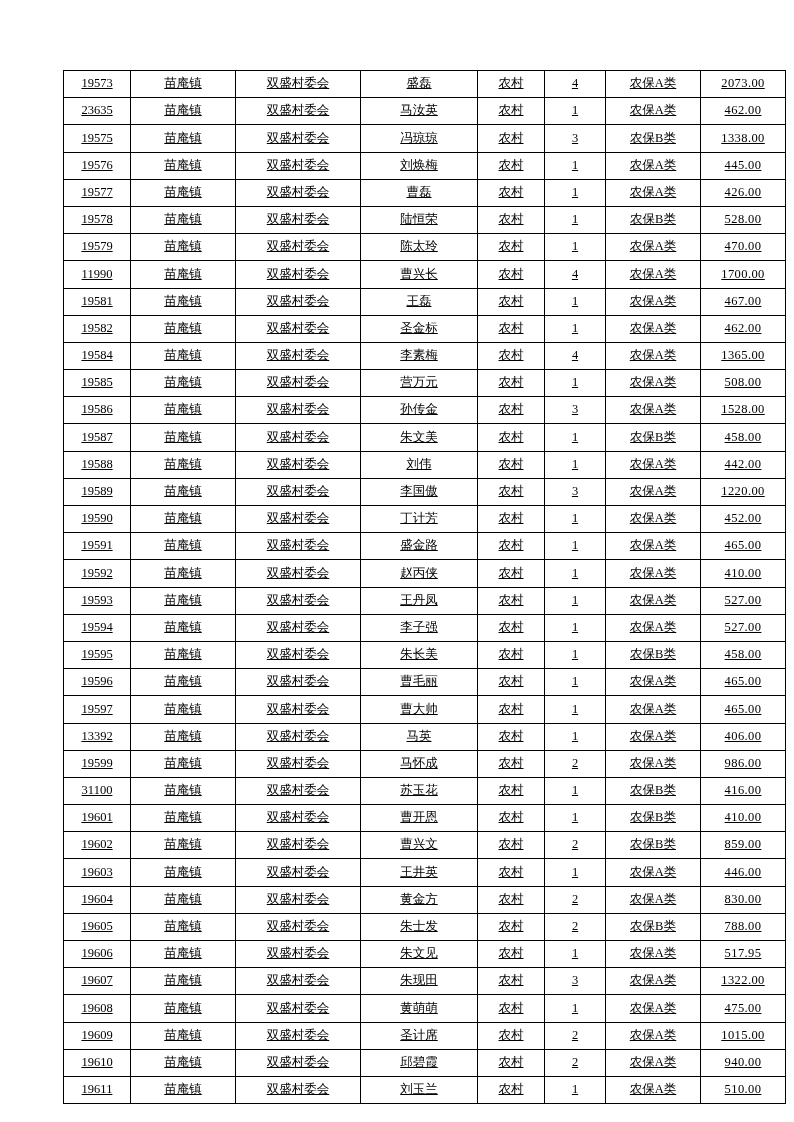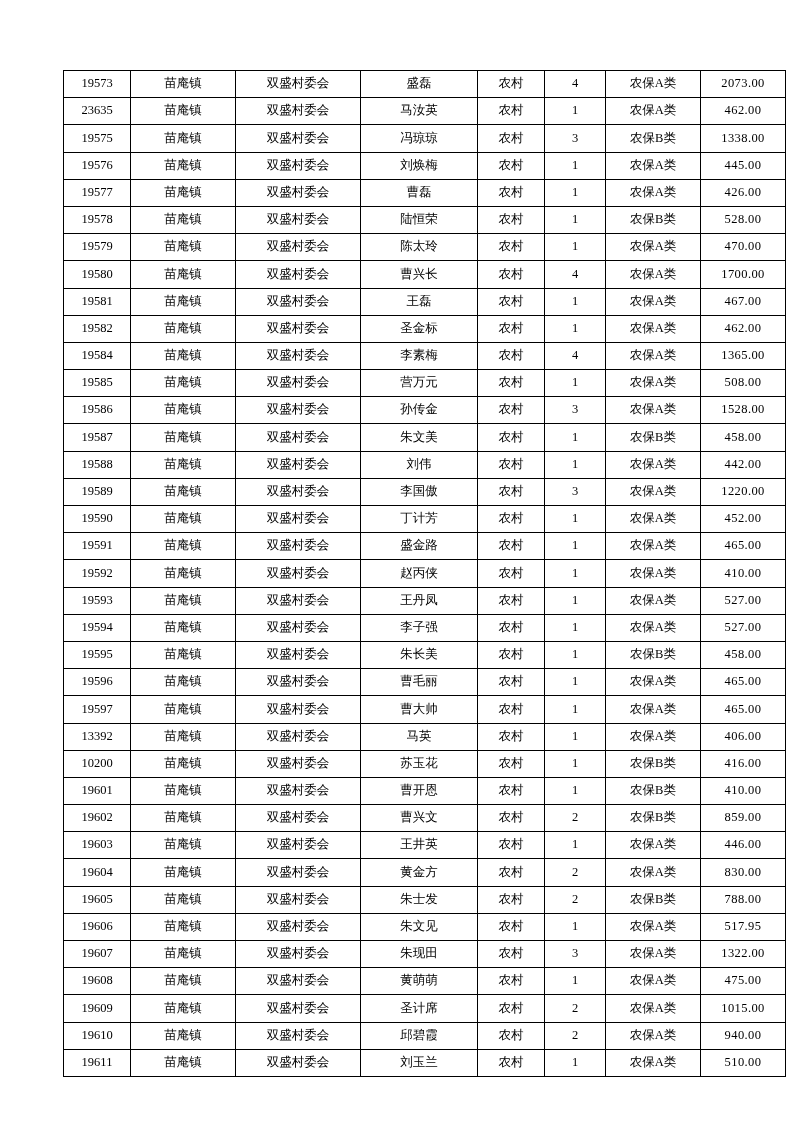--- a/index.html
+++ b/index.html
@@ -12,20 +12,21 @@
     height: 1122px;
     font-family: "Liberation Serif", "DejaVu Serif", serif;
     color: #000000;
   }
   .page {
     position: relative;
     width: 794px;
     height: 976px;
     box-sizing: border-box;
     padding: 70px 92px 0 63px;
+    text-decoration: underline;
   }
   table.data-table {
     border-collapse: collapse;
     width: 668px;
     table-layout: fixed;
   }
   table.data-table td {
     border: 1px solid #000000;
     height: 26.2px;
     padding: 0 2px;
@@ -115,21 +116,21 @@
           <td class="col-id">19579</td>
           <td class="col-town">苗庵镇</td>
           <td class="col-village">双盛村委会</td>
           <td class="col-name">陈太玲</td>
           <td class="col-type">农村</td>
           <td class="col-count">1</td>
           <td class="col-class">农保A类</td>
           <td class="col-amount">470.00</td>
         </tr>
         <tr>
-          <td class="col-id">19580</td>
+          <td class="col-id">11990</td>
           <td class="col-town">苗庵镇</td>
           <td class="col-village">双盛村委会</td>
           <td class="col-name">曹兴长</td>
           <td class="col-type">农村</td>
           <td class="col-count">4</td>
           <td class="col-class">农保A类</td>
           <td class="col-amount">1700.00</td>
         </tr>
         <tr>
           <td class="col-id">19581</td>
@@ -295,21 +296,31 @@
           <td class="col-id">13392</td>
           <td class="col-town">苗庵镇</td>
           <td class="col-village">双盛村委会</td>
           <td class="col-name">马英</td>
           <td class="col-type">农村</td>
           <td class="col-count">1</td>
           <td class="col-class">农保A类</td>
           <td class="col-amount">406.00</td>
         </tr>
         <tr>
-          <td class="col-id">10200</td>
+          <td class="col-id">19599</td>
+          <td class="col-town">苗庵镇</td>
+          <td class="col-village">双盛村委会</td>
+          <td class="col-name">马怀成</td>
+          <td class="col-type">农村</td>
+          <td class="col-count">2</td>
+          <td class="col-class">农保A类</td>
+          <td class="col-amount">986.00</td>
+        </tr>
+        <tr>
+          <td class="col-id">31100</td>
           <td class="col-town">苗庵镇</td>
           <td class="col-village">双盛村委会</td>
           <td class="col-name">苏玉花</td>
           <td class="col-type">农村</td>
           <td class="col-count">1</td>
           <td class="col-class">农保B类</td>
           <td class="col-amount">416.00</td>
         </tr>
         <tr>
           <td class="col-id">19601</td>

